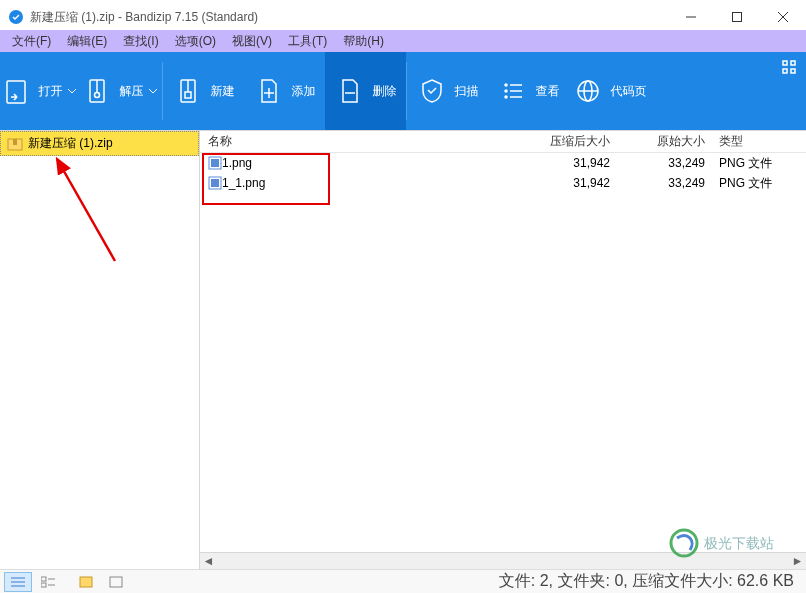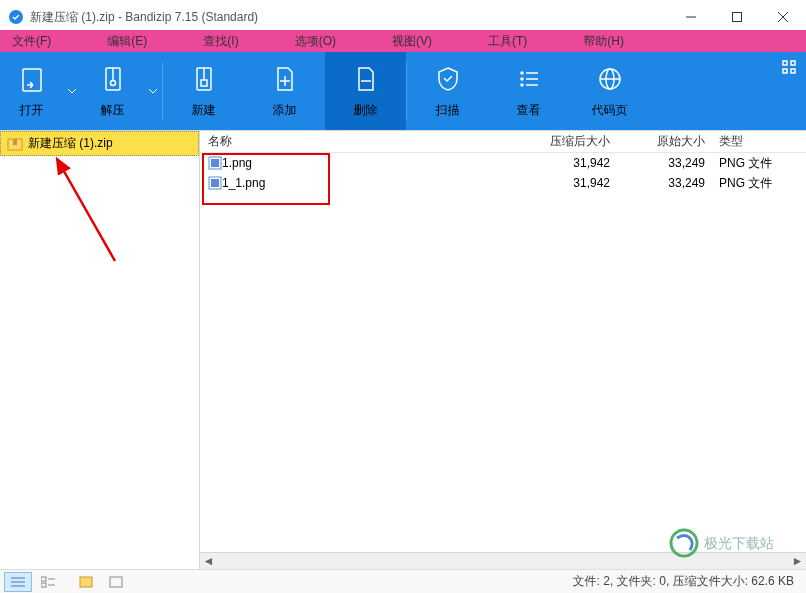--- a/index.html
+++ b/index.html
@@ -6,26 +6,26 @@
   body { font-family: "Microsoft YaHei", "Segoe UI", sans-serif; font-size: 12px; background: #fff; width: 806px; height: 593px; overflow: hidden; position: relative; }
   
   
   .title-bar { height: 30px; display: flex; align-items: center; padding: 4px 0 0 8px; background: #fff; }
   .title-bar .app-icon { width: 16px; height: 16px; margin-right: 6px; }
   .title-bar .title { color: #555; font-size: 12px; flex: 1; }
   .win-controls { display: flex; }
   .win-btn { width: 46px; height: 30px; display: flex; align-items: center; justify-content: center; color: #333; }
   
   
-  .menu-bar { height: 22px; display: flex; align-items: center; padding: 0 4px; background: #ec4899; color: #333; gap: 40px; }
+  .menu-bar { height: 22px; display: flex; align-items: center; padding: 0 4px; background: #c4b5fd; color: #333; }
   .menu-item { padding: 2px 8px; font-size: 12px; }
   
   
   .toolbar { height: 78px; background: #1e87e6; display: flex; align-items: stretch; position: relative; }
-  .tool-btn { width: 81px; display: flex; flex-direction: column; align-items: center; justify-content: center; color: #000000; gap: 8px; }
+  .tool-btn { width: 81px; display: flex; flex-direction: row; align-items: center; justify-content: center; color: #ffffff; gap: 8px; }
   .tool-btn.with-arrow { width: 63px; position: relative; }
   .tool-btn.arrow-only { width: 18px; display:flex; align-items:center; justify-content:center; }
   .tool-btn.active { background: #0a6cc8; }
   .tool-btn .icon { width: 30px; height: 30px; display: flex; align-items: center; justify-content: center; }
   .tool-btn .lbl { font-size: 12px; }
   .tool-sep { width: 1px; background: rgba(255,255,255,.2); margin: 10px 0; }
   .tool-menu { position: absolute; right: 10px; top: 8px; color: #fff; }
   
   
   .main { display: flex; height: calc(593px - 30px - 22px - 78px - 24px); border-top: 1px solid #d7d7d7; }
@@ -48,21 +48,21 @@
   .png-icon { width: 14px; height: 14px; }
   
   .red-box { position: absolute; border: 2px solid #e20000; pointer-events: none; }
   
   .arrow-annot { position: absolute; pointer-events: none; }
   
   .scroll-h { height: 17px; background: #f0f0f0; border-top: 1px solid #d7d7d7; position: relative; display:flex; align-items:center; }
   .scroll-h .sbtn { width: 17px; height:17px; display:flex; align-items:center; justify-content:center; color:#666; }
   
   
-  .status-bar { height: 24px; background: #f8f8f8; border-top: 1px solid #ddd; display: flex; align-items: center; font-size: 12px; }
+  .status-bar { height: 24px; background: #f8f8f8; border-top: 1px solid #ddd; display: flex; align-items: center; font-size: 16px; }
   .status-icons { display: flex; gap: 2px; padding: 0 4px; }
   .sicon { width: 28px; height: 20px; display:flex; align-items:center; justify-content:center; border:1px solid transparent; }
   .sicon.active { background:#d6eaff; border-color:#8abfe8; }
   .status-text { margin-left: auto; padding-right: 12px; color: #444; }
   .watermark { position:absolute; right:18px; bottom:30px; opacity:.8; }
 </style>
 </head>
 <body>
 
 <div class="title-bar">

